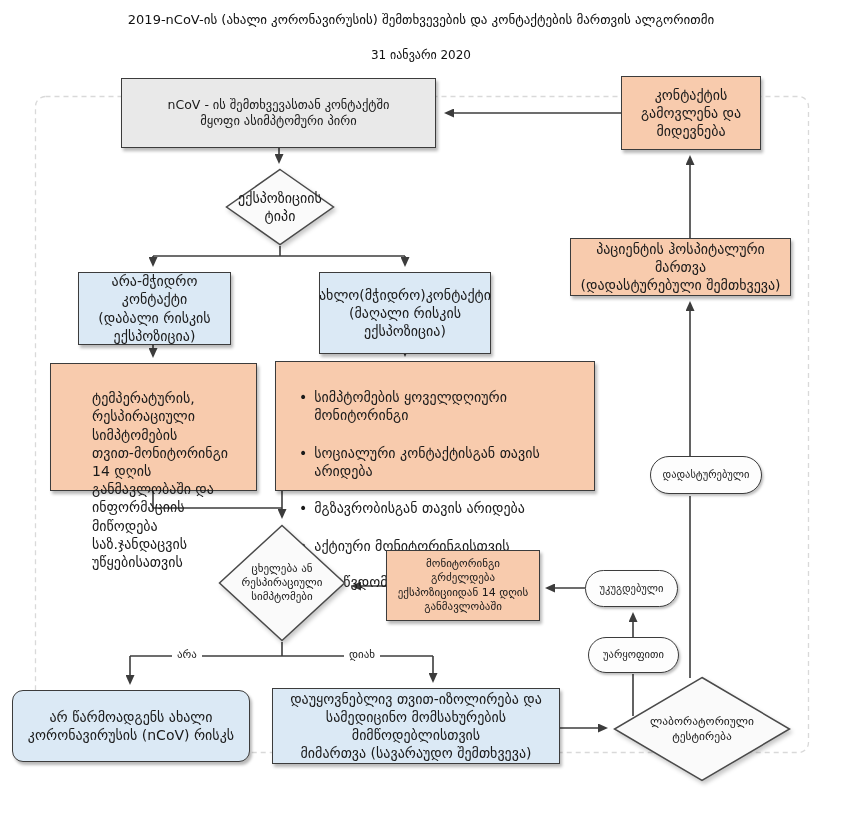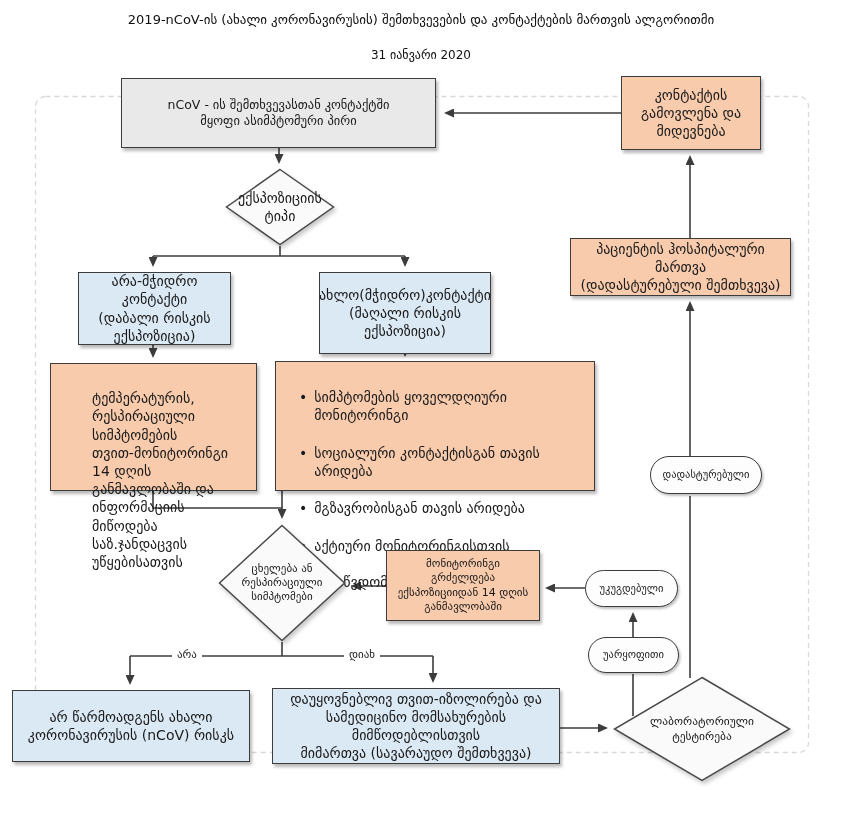--- a/index.html
+++ b/index.html
@@ -181,21 +181,21 @@
 
   <div class="node oval" style="left:650px;top:456px;width:112px;height:38px;">
     <span>დადასტურებული</span>
   </div>
 
   <div class="node orange" style="left:570px;top:238px;width:221px;height:58px;">
     <span>პაციენტის ჰოსპიტალური მართვა
 (დადასტურებული შემთხვევა)</span>
   </div>
 
-  <div class="node blue" style="left:12px;top:690px;width:238px;height:72px;">
+  <div class="node blue" style="left:12px;top:690px;width:238px;height:72px;border-radius:11px;">
     <span>არ წარმოადგენს ახალი
 კორონავირუსის (nCoV) რისკს</span>
   </div>
 
   <div class="node blue" style="left:272px;top:688px;width:288px;height:76px;">
     <span>დაუყოვნებლივ თვით-იზოლირება და
 სამედიცინო მომსახურების მიმწოდებლისთვის
 მიმართვა (სავარაუდო შემთხვევა)</span>
   </div>
 

